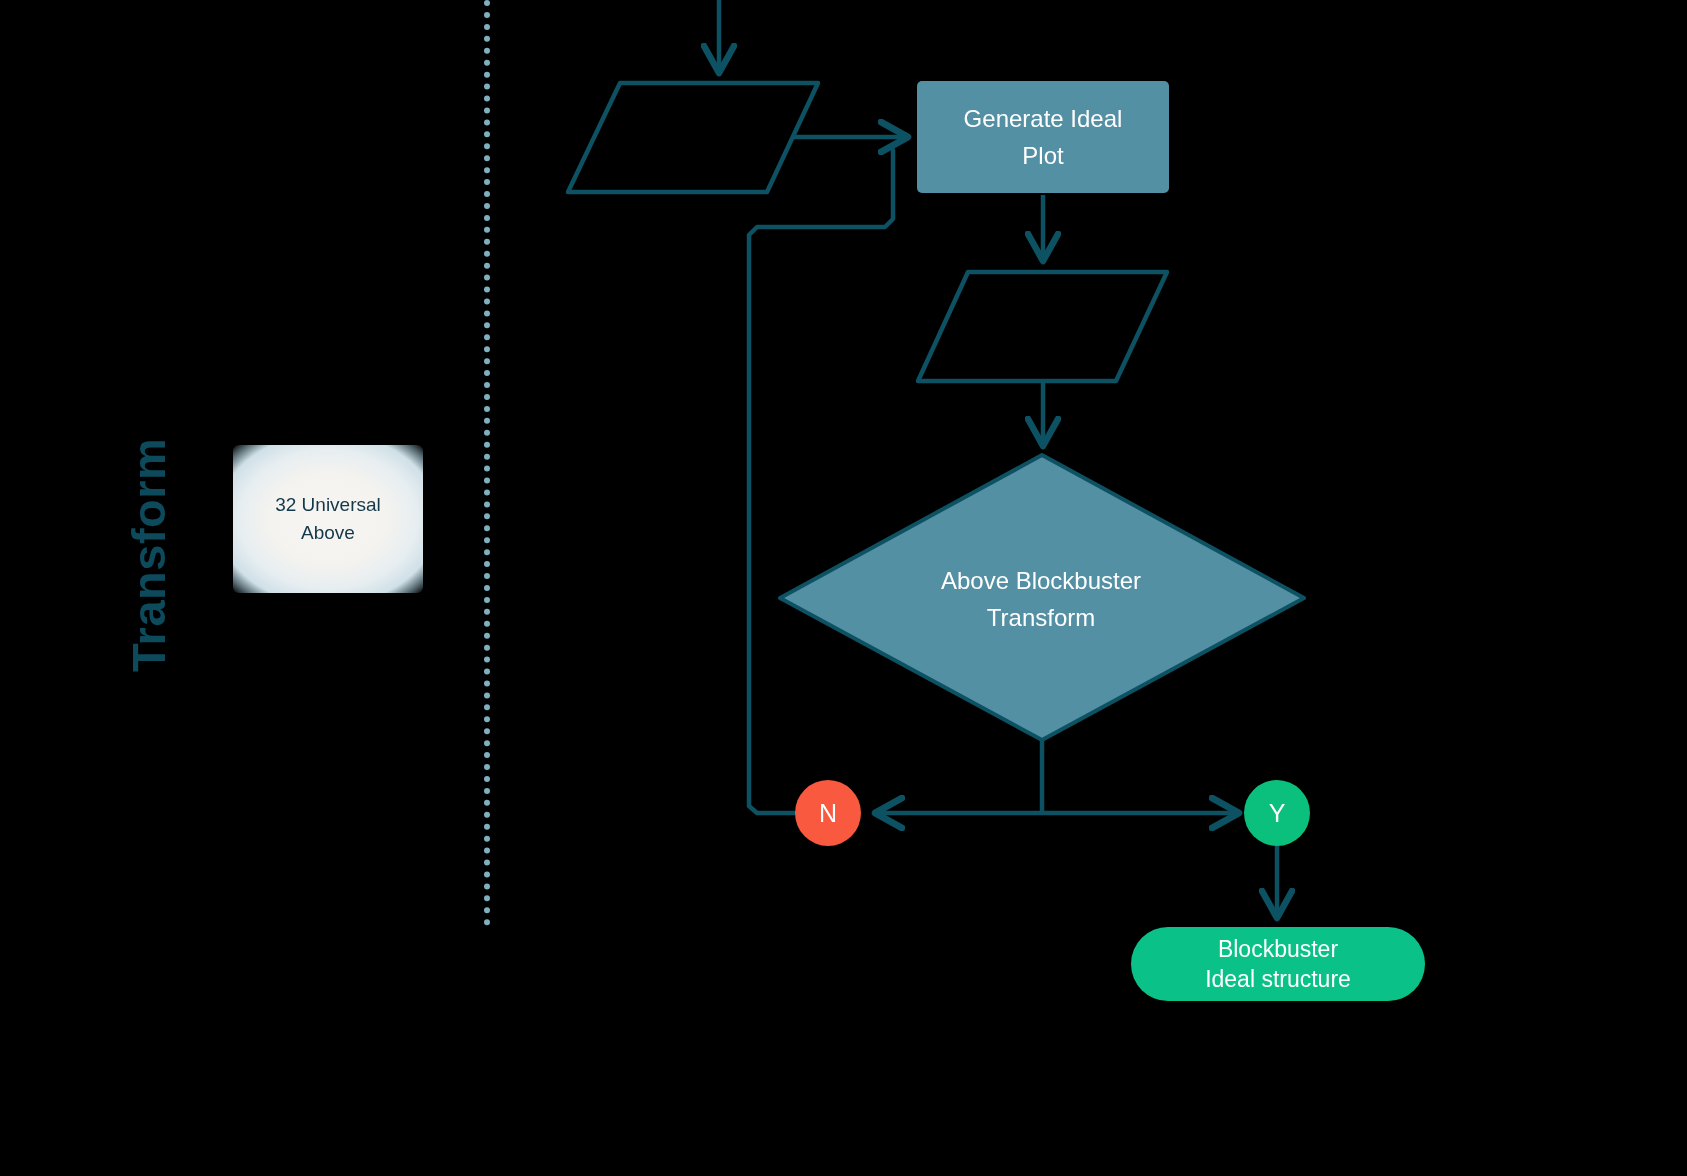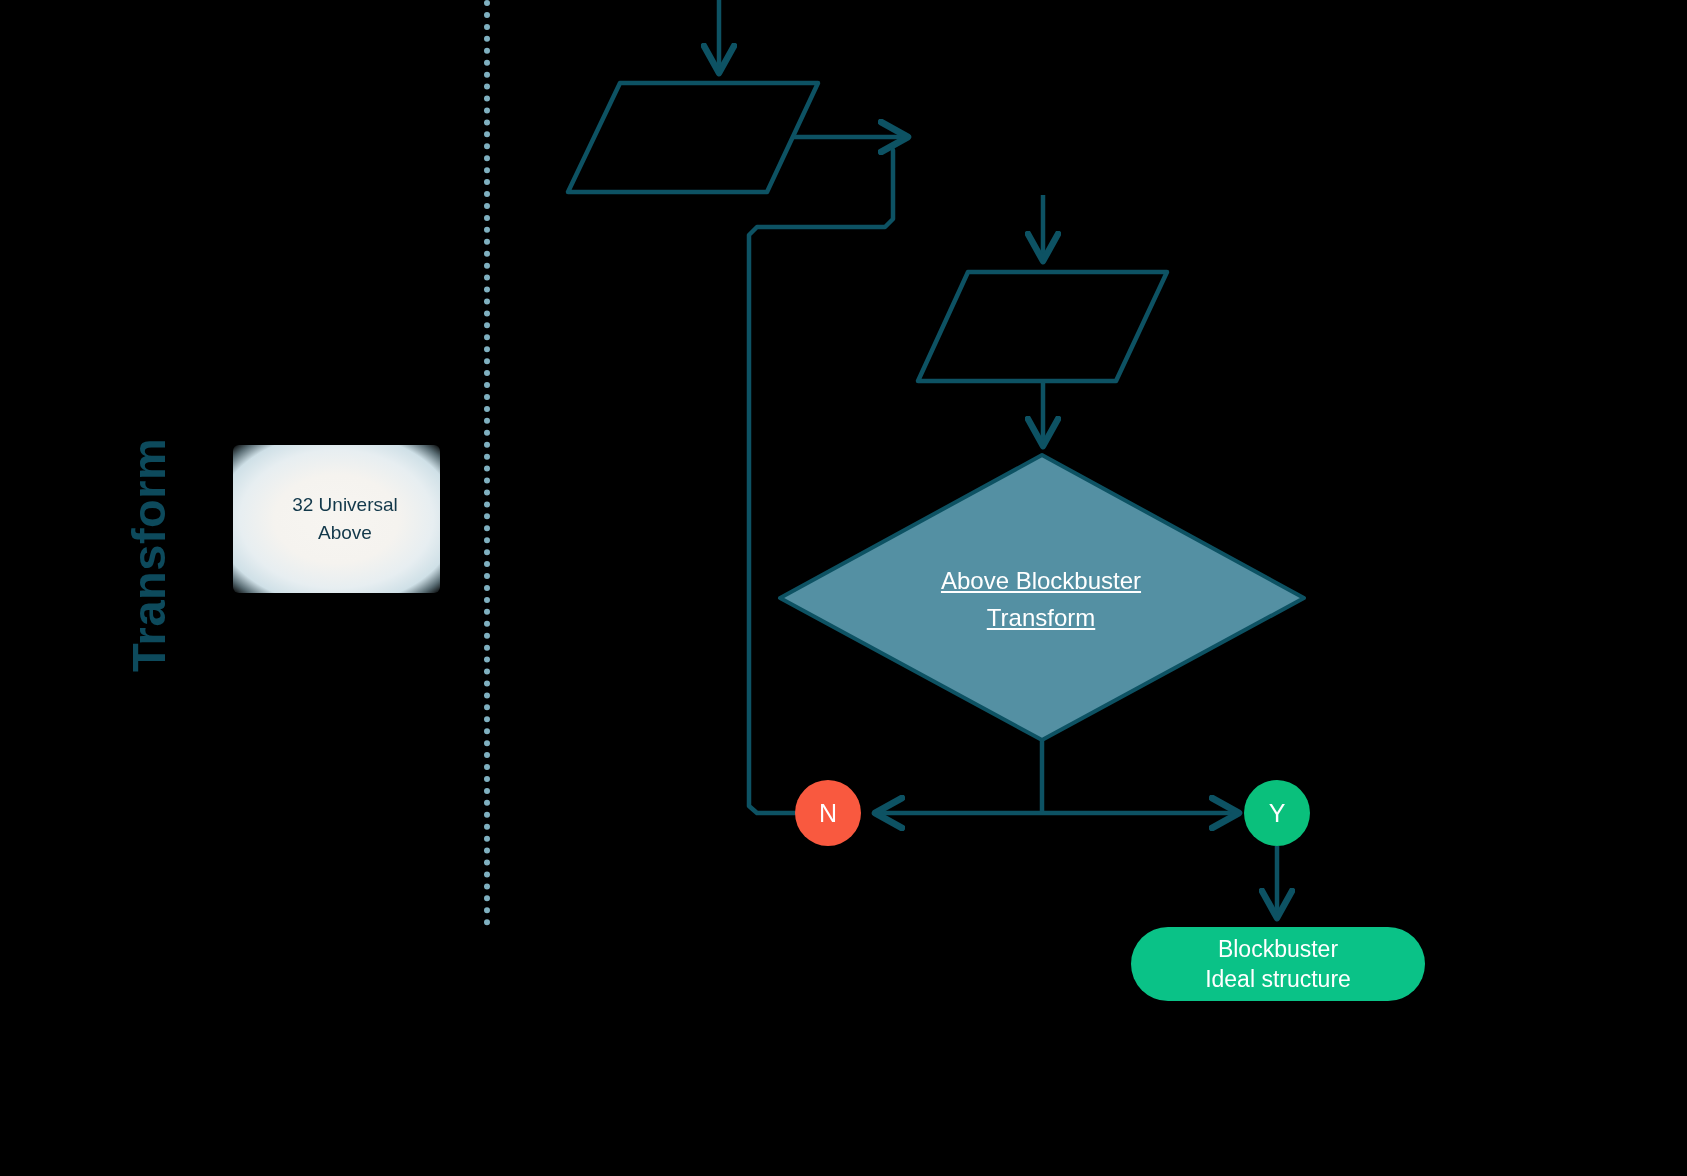--- a/index.html
+++ b/index.html
@@ -47,21 +47,20 @@
     height: 148px;
     border-radius: 6px;
     background: radial-gradient(ellipse at 50% 50%,
                 #f7f5f1 0%, #f5f3ef 42%,
                 #e7eef1 66%, #cfe0e7 82%,
                 rgba(160,195,208,0.55) 92%,
                 rgba(0,0,0,0) 100%);
     display: flex;
     align-items: center;
     justify-content: center;
-    padding-left: 17px;
   }
   #glow-card .label {
     color: #12384a;
     font-size: 19px;
     line-height: 28px;
     text-align: center;
     max-width: 150px;
   }
 
   
@@ -108,21 +107,20 @@
   #decision-text {
     position: absolute;
     left: 855px;
     top: 562px;
     width: 372px;
     text-align: center;
     color: #ffffff;
     font-size: 24px;
     line-height: 37px;
     pointer-events: none;
-    text-decoration: underline;
   }
 
   
   .branch-circle {
     position: absolute;
     width: 66px;
     height: 66px;
     border-radius: 50%;
     display: flex;
     align-items: center;
@@ -202,20 +200,26 @@
 
     <path d="M1042,813 L878,813" fill="none" stroke="#0d5263" stroke-width="4.5" marker-end="url(#arrow)"></path>
 
     <path d="M1042,813 L1236,813" fill="none" stroke="#0d5263" stroke-width="4.5" marker-end="url(#arrow)"></path>
 
     <path d="M795,813 L757,813 L749,806 L749,235 L757,227 L885,227 L893,219 L893,150" fill="none" stroke="#0d5263" stroke-width="4.5" fill-rule="nonzero" stroke-linejoin="round" stroke-linecap="round"></path>
 
     <path d="M1277,846 L1277,915" fill="none" stroke="#0d5263" stroke-width="4.5" marker-end="url(#arrow)"></path>
   </svg>
 
+  <div id="generate-box">
+    <div class="label">
+      <span>Generate Ideal</span><br>
+      <span>Plot</span>
+    </div>
+  </div>
 
   <div id="decision-text">
     <span>Above Blockbuster</span><br>
     <span>Transform</span>
   </div>
 
   <div class="branch-circle" id="branch-n">
     <span>N</span>
   </div>
   <div class="branch-circle" id="branch-y">

